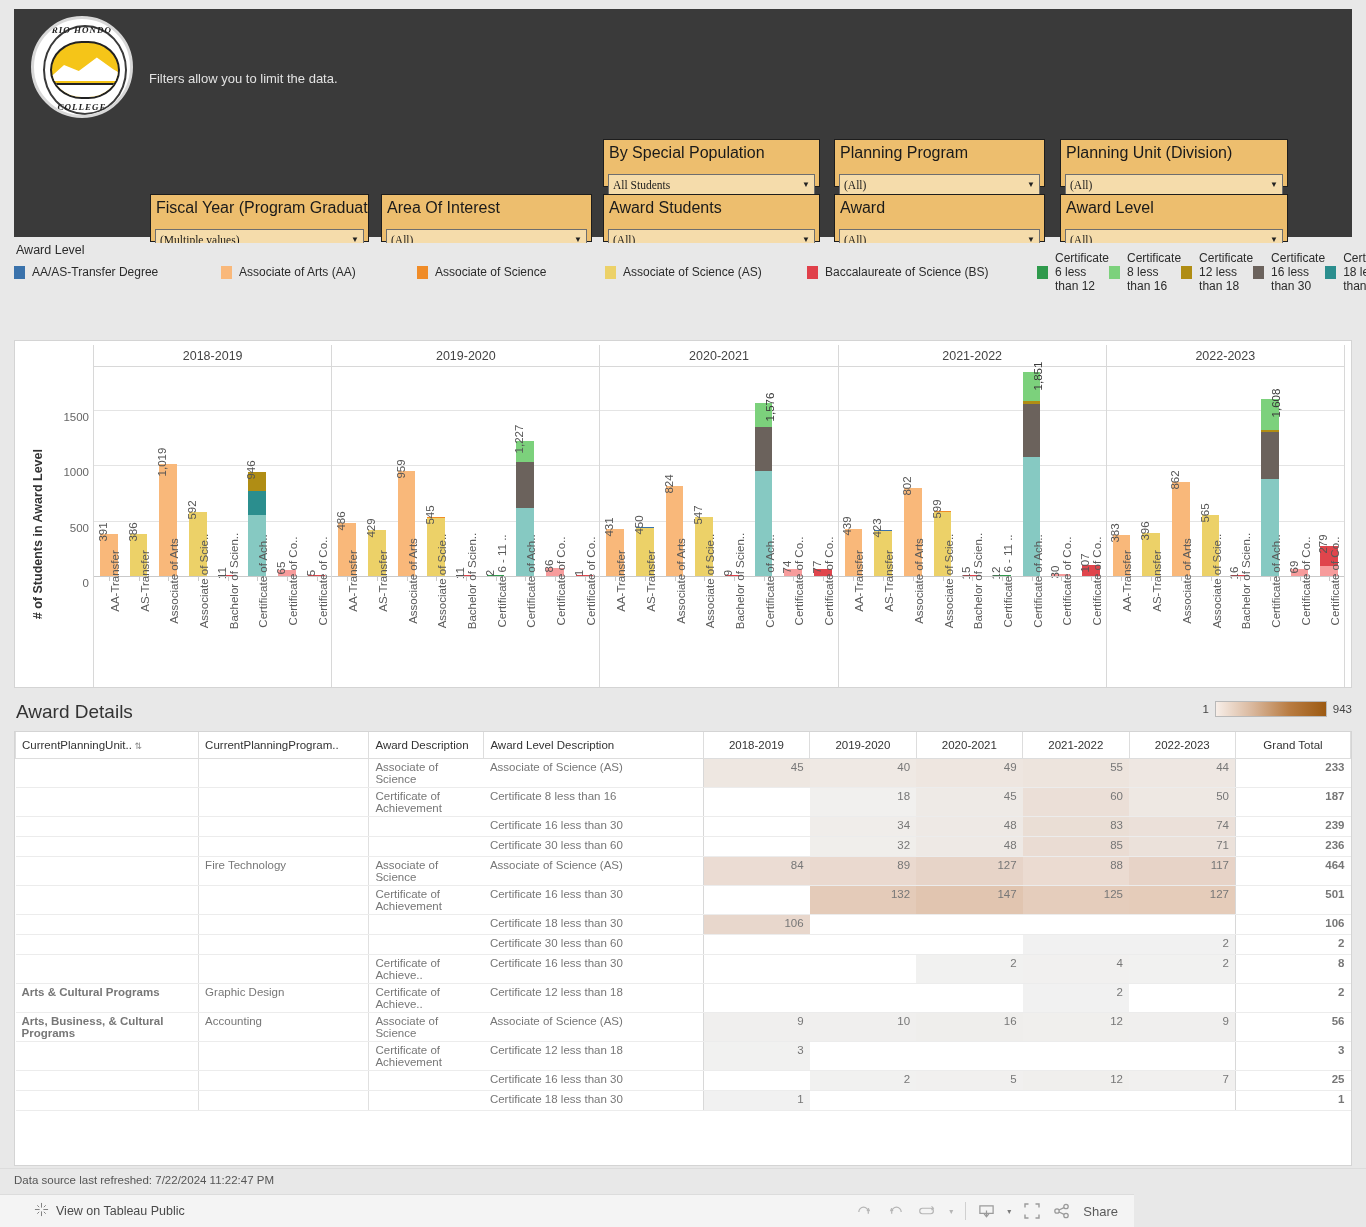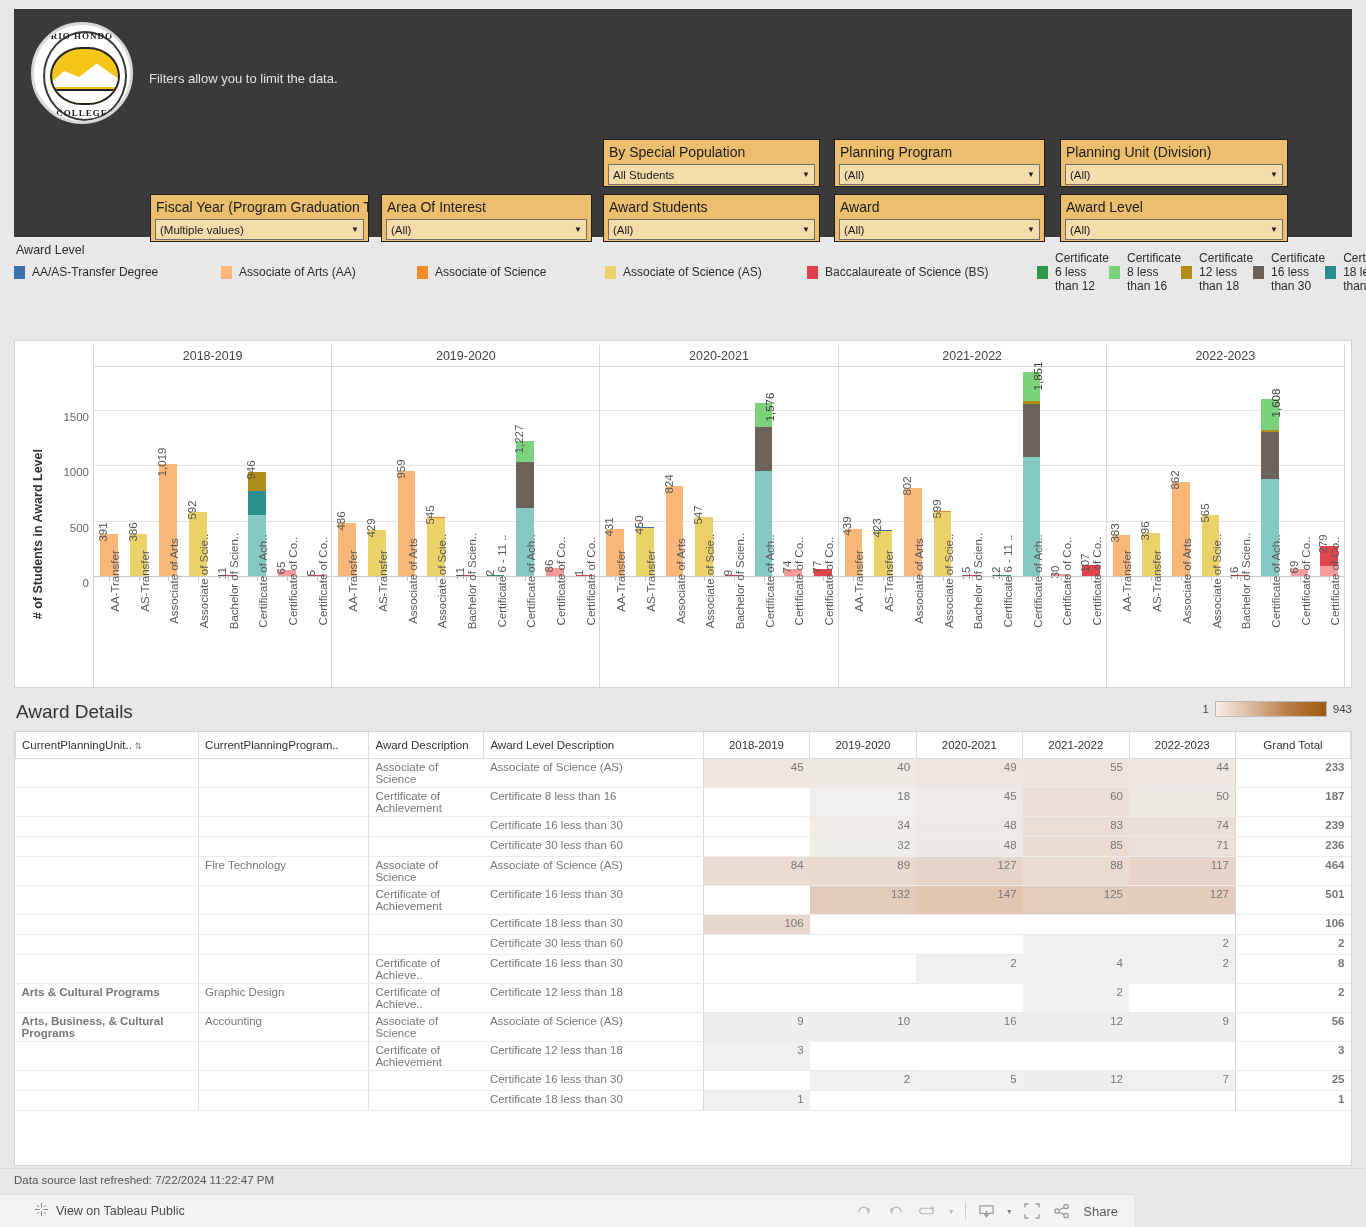--- a/index.html
+++ b/index.html
@@ -11,25 +11,26 @@
     overflow:hidden;
     position:relative;
   }
 
   
   .header {
     position:absolute; left:14px; top:9px; width:1338px; height:228px;
     background:#3a3a3a;
   }
   .logo {
-    position:absolute; left:17px; top:13px; width:102px; height:102px;
+    position:absolute; left:17px; top:7px; width:102px; height:102px;
     border-radius:50%;
     background:#ffffff;
     border:3px solid #d8d8d8;
     overflow:hidden;
+    font-style:italic;
   }
   .logo-ring {
     position:absolute; left:9px; top:6px; width:84px; height:90px;
     border-radius:50%;
     border:2px solid #3a3a3a;
     background:#fff;
   }
   .logo-inner {
     position:absolute; left:16px; top:22px; width:70px; height:58px;
     border-radius:50%/55%;
@@ -64,29 +65,29 @@
   }
 
   
   .filter {
     position:absolute;
     background:#edbe6e;
     border:1px solid #1d1d1d;
     padding:0;
   }
   .filter-label {
-    font-size:14px; color:#1a1a1a; padding:4px 5px 4px 5px;
+    font-size:16px; color:#1a1a1a; padding:4px 5px 12px 5px;
     white-space:nowrap; overflow:hidden;
   }
   .filter-select {
     margin:0 4px; height:21px; background:#f5dcab;
     border:1px solid #6e6e6e;
     display:flex; align-items:center; justify-content:space-between;
     padding:0 4px;
-    font-size:11.5px; color:#1a1a1a;
+    font-size:11.5px; color:#1a1a1a;font-family:Liberation Serif, serif;
   }
   .caret { font-size:8px; color:#222; }
 
   
   .legend-wrap {
     position:absolute; left:14px; top:243px; width:1338px; height:90px;
     background:#e8e8e8;
   }
   .legend-title { font-size:12.5px; color:#2b2b2b; margin:0 0 5px 2px; }
   .legend-grid {

